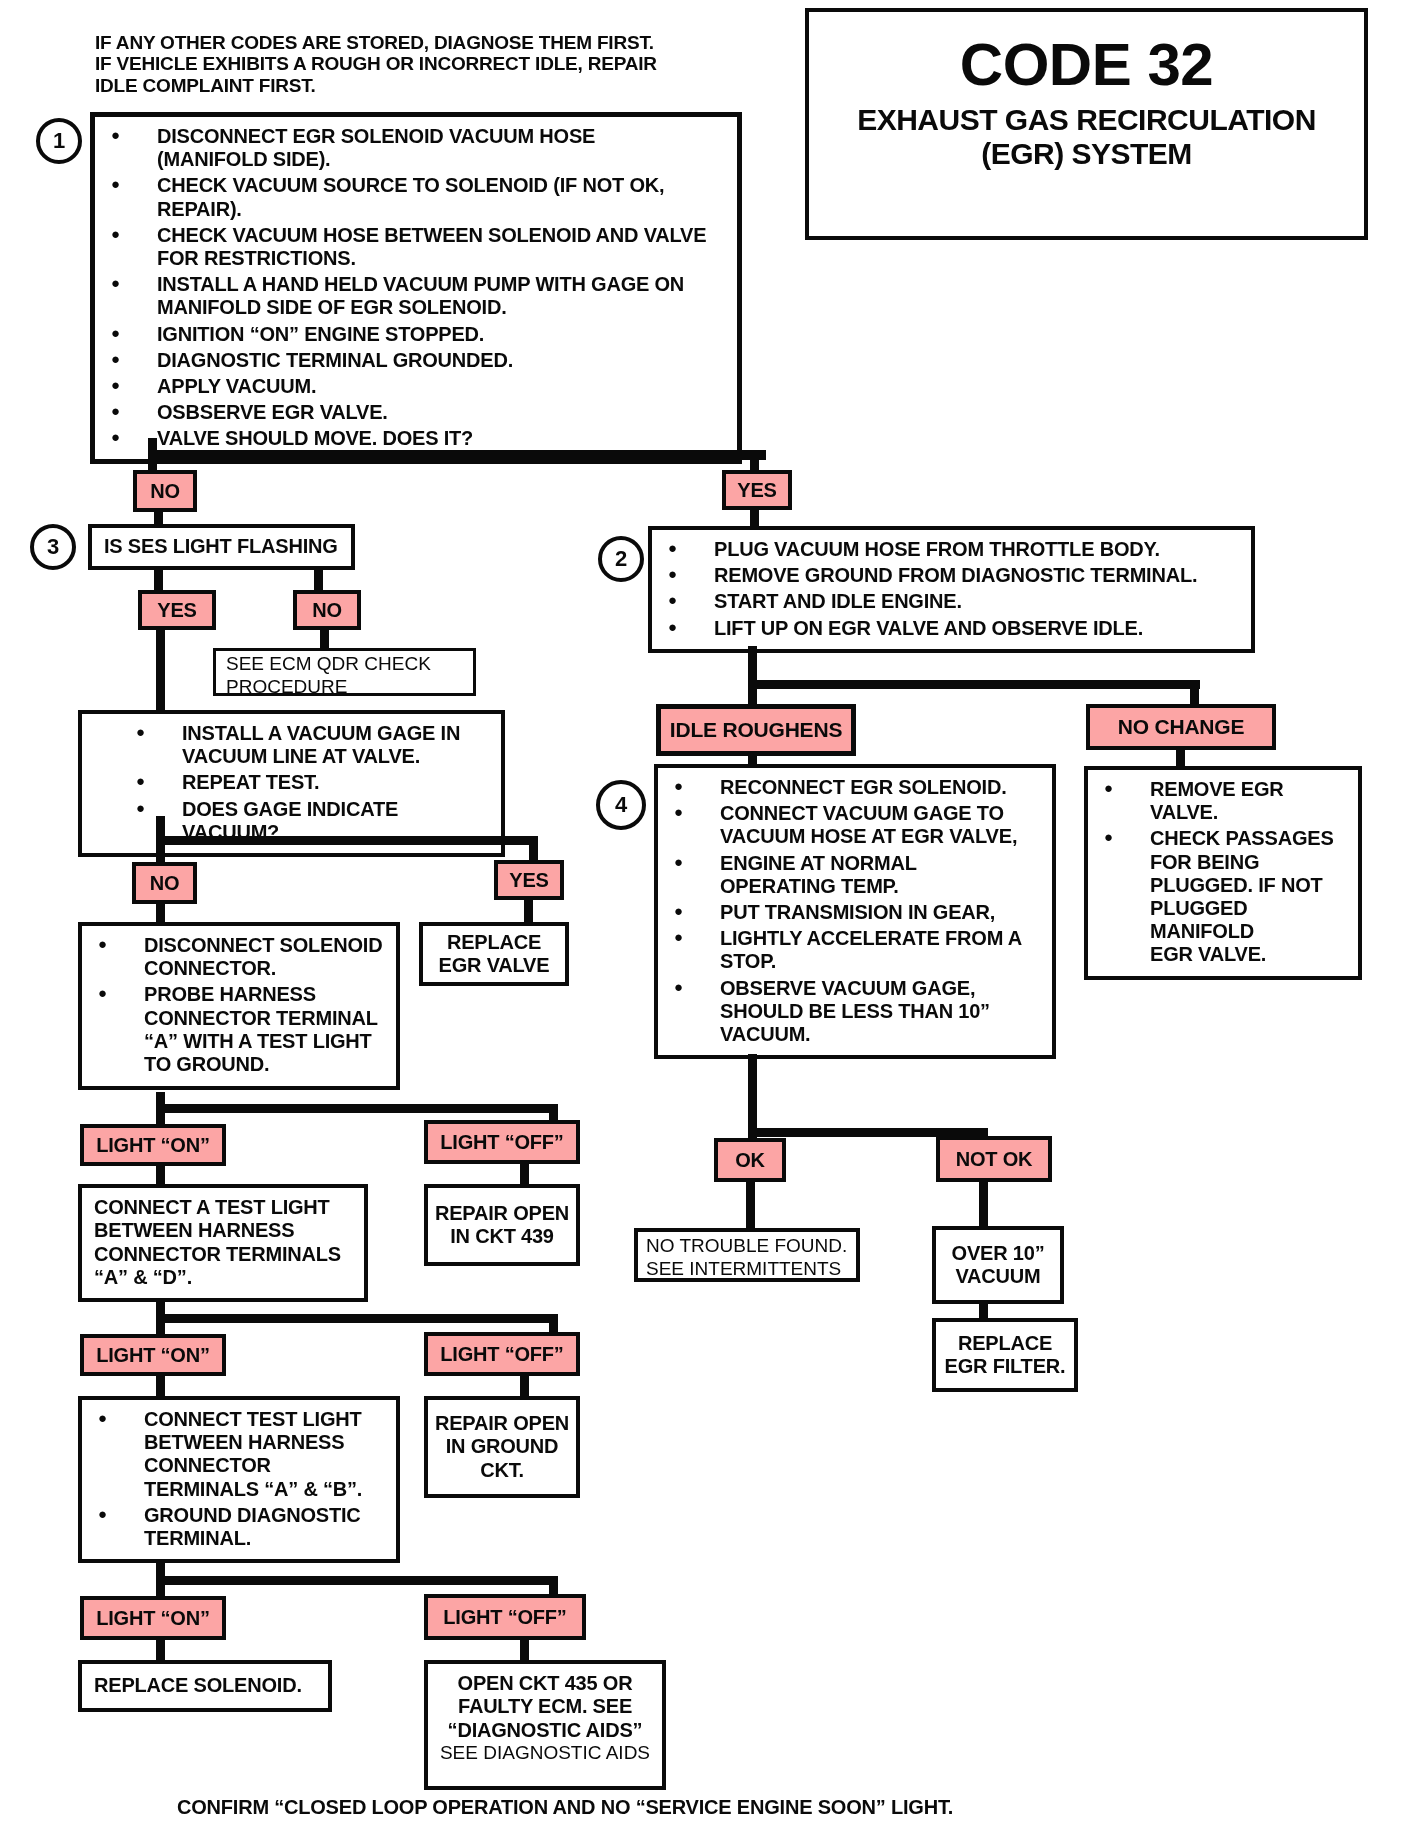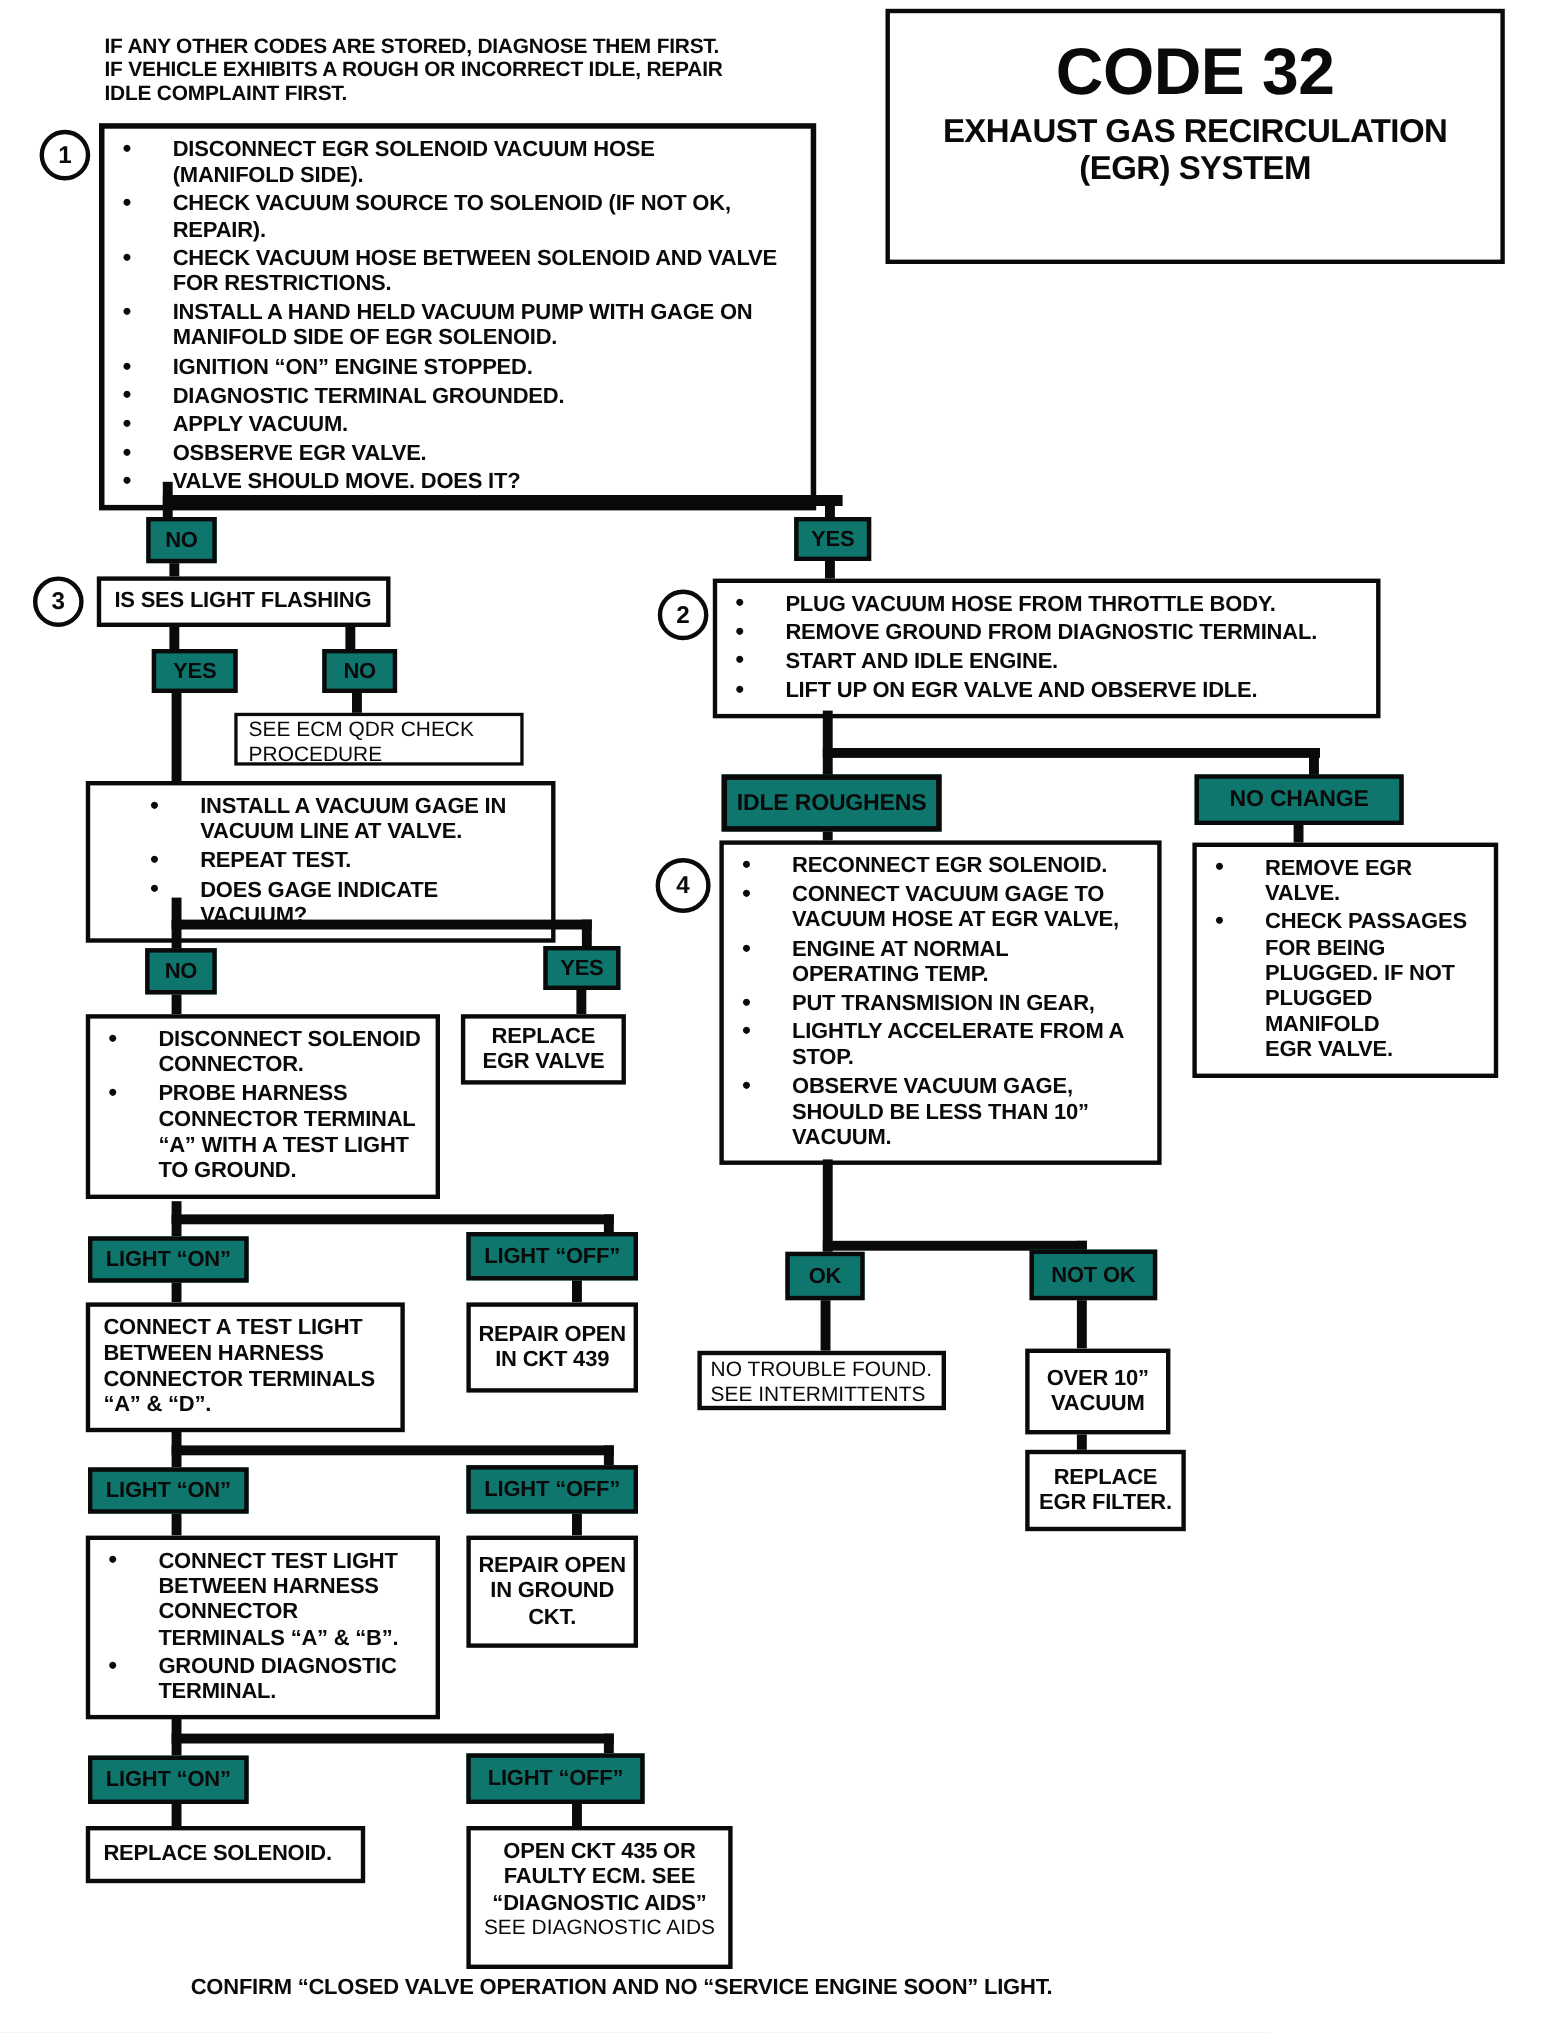--- a/index.html
+++ b/index.html
@@ -1,20 +1,20 @@
 <!DOCTYPE html>
 <html><head>
 <meta charset="utf-8">
 <style>
   html,body{margin:0;padding:0;background:#e8e8e8;}
   #page{position:relative;width:1408px;height:1848px;background:#ffffff;
         font-family:"Liberation Sans",sans-serif;color:#0a0a0a;overflow:hidden;}
   .box{position:absolute;border:4px solid #0a0a0a;background:#fff;box-sizing:border-box;}
   .thick{border-width:5px;}
-  .lbl{position:absolute;border:4px solid #0a0a0a;background:#0f766e;box-sizing:border-box;
+  .lbl{position:absolute;border:4px solid #0a0a0a;background:#fca5a5;box-sizing:border-box;
        display:flex;align-items:center;justify-content:center;
        font-weight:700;font-size:20px;letter-spacing:-0.2px;}
   .line{position:absolute;background:#0a0a0a;}
   .circ{position:absolute;width:46px;height:46px;border:4px solid #0a0a0a;border-radius:50%;
         box-sizing:border-box;display:flex;align-items:center;justify-content:center;
         font-weight:700;font-size:22px;background:#fff;}
   ul.blist{list-style:none;margin:0;padding:8px 8px 6px 0;}
   ul.blist li{position:relative;padding-left:62px;font-weight:700;font-size:20px;
               line-height:1.16;letter-spacing:-0.2px;margin:0 0 3px 0;white-space:pre-line;}
   ul.blist li::before{content:"●";position:absolute;left:16px;top:1px;font-size:15px;}
@@ -288,15 +288,15 @@
 VACUUM</div>
   </div>
 
   <div class="line" style="left:979px;top:1304px;width:9px;height:16px;"></div>
 
   <div class="box ctr" style="left:932px;top:1318px;width:146px;height:74px;">
     <div class="btxt pre" style="text-align:center;">REPLACE
 EGR FILTER.</div>
   </div>
 
-  <div style="position:absolute;left:170px;top:1796px;width:790px;text-align:center;font-size:20px;font-weight:700;letter-spacing:-0.2px;">CONFIRM “CLOSED VALVE  OPERATION AND NO “SERVICE ENGINE SOON” LIGHT.</div>
+  <div style="position:absolute;left:170px;top:1796px;width:790px;text-align:center;font-size:20px;font-weight:700;letter-spacing:-0.2px;">CONFIRM “CLOSED LOOP  OPERATION AND NO “SERVICE ENGINE SOON” LIGHT.</div>
 
 </div>
 
 </body></html>

